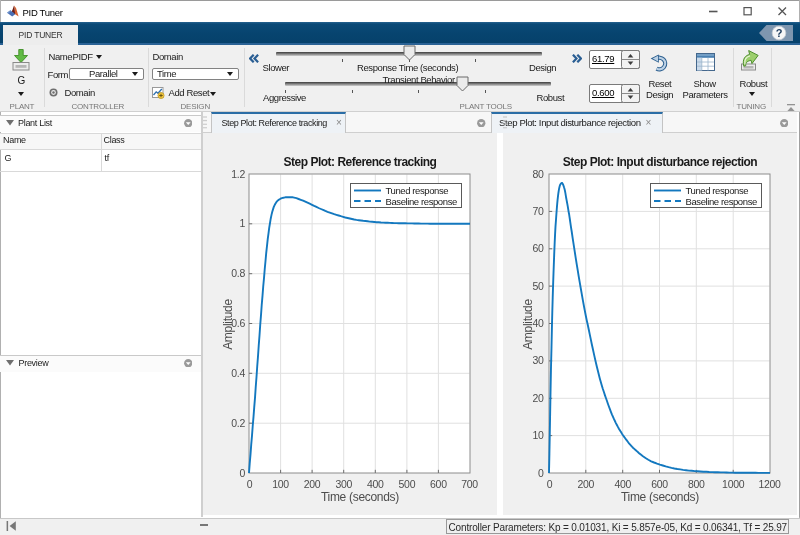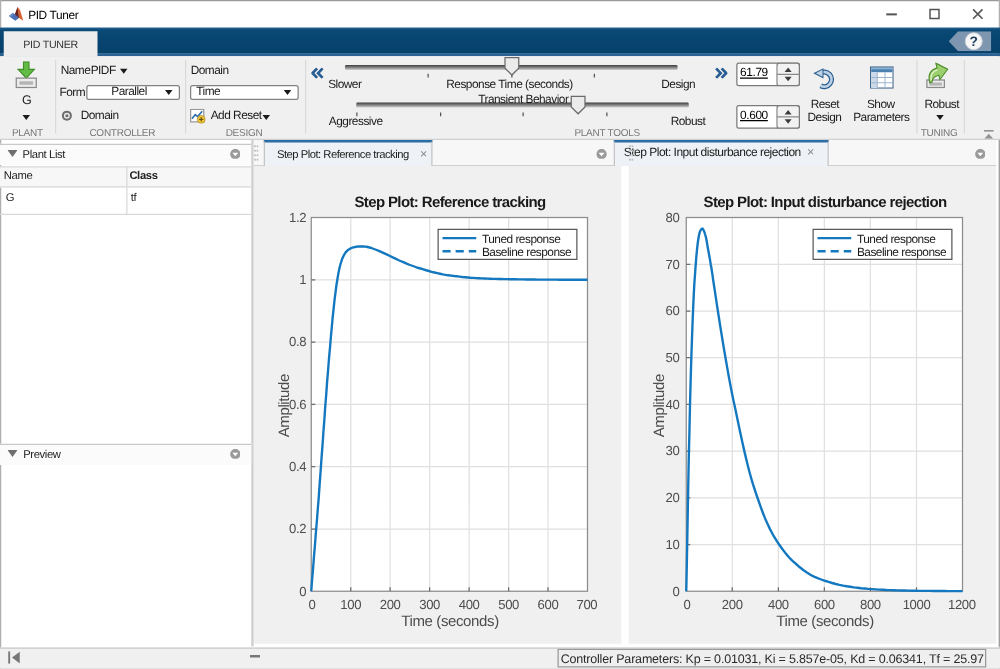--- a/index.html
+++ b/index.html
@@ -173,21 +173,21 @@
 <svg class="abs" style="left:5.5px;top:120px" width="8" height="6" viewBox="0 0 8 6">
     <path d="M0 0 L8 0 L4 5.5 Z" fill="#6e6e6e"></path>
   </svg>
 <div class="phtext" style="left:18px;top:117.5px">Plant List</div>
 <svg class="abs" style="left:183.5px;top:118.5px" width="8.5" height="8.5" viewBox="0 0 9 9">
     <circle cx="4.5" cy="4.5" r="4.4" fill="#9a9a9a"></circle>
     <path d="M2 3.4 L7 3.4 L4.5 6.4 Z" fill="#fff"></path>
   </svg>
 <div class="abs" style="left:0;top:132.5px;width:201px;height:17.5px;background:#f7f7f7;border-top:1px solid #d9d9d9;border-bottom:1px solid #d9d9d9"></div>
 <div class="phtext" style="left:3px;top:134.5px;font-weight:normal">Name</div>
-<div class="phtext" style="left:103.5px;top:134.5px;font-weight:bold">Class</div>
+<div class="phtext" style="left:103.5px;top:134.5px;font-weight:normal">Class</div>
 <div class="abs" style="left:100.5px;top:132.5px;width:1px;height:39px;background:#d9d9d9"></div>
 <div class="phtext" style="left:4.5px;top:152.5px">G</div>
 <div class="phtext" style="left:104.5px;top:152.5px">tf</div>
 <div class="abs" style="left:0;top:171px;width:201px;height:1px;background:#d9d9d9"></div>
 <div class="abs" style="left:201px;top:112px;width:1.5px;height:405px;background:#cfcfcf"></div>
 <div class="pheader" style="top:354.5px"></div>
 <svg class="abs" style="left:5.5px;top:360px" width="8" height="6" viewBox="0 0 8 6">
     <path d="M0 0 L8 0 L4 5.5 Z" fill="#6e6e6e"></path>
   </svg>
 <div class="phtext" style="left:18.5px;top:358px">Preview</div>

